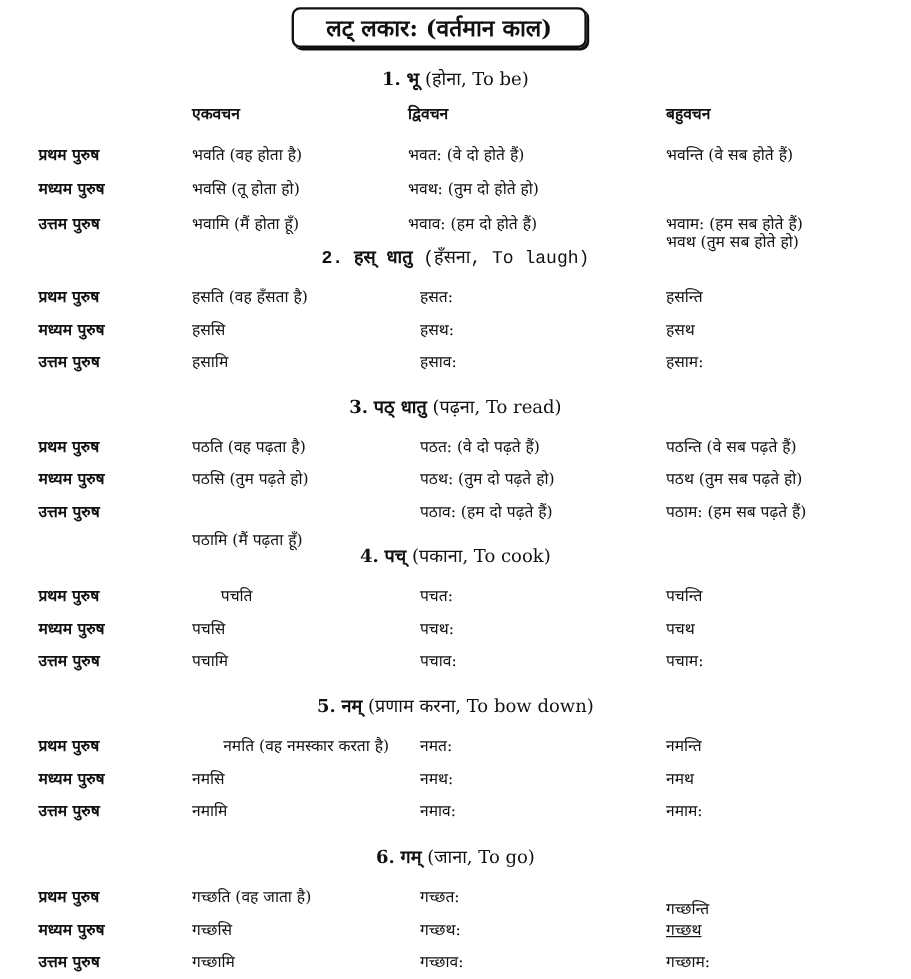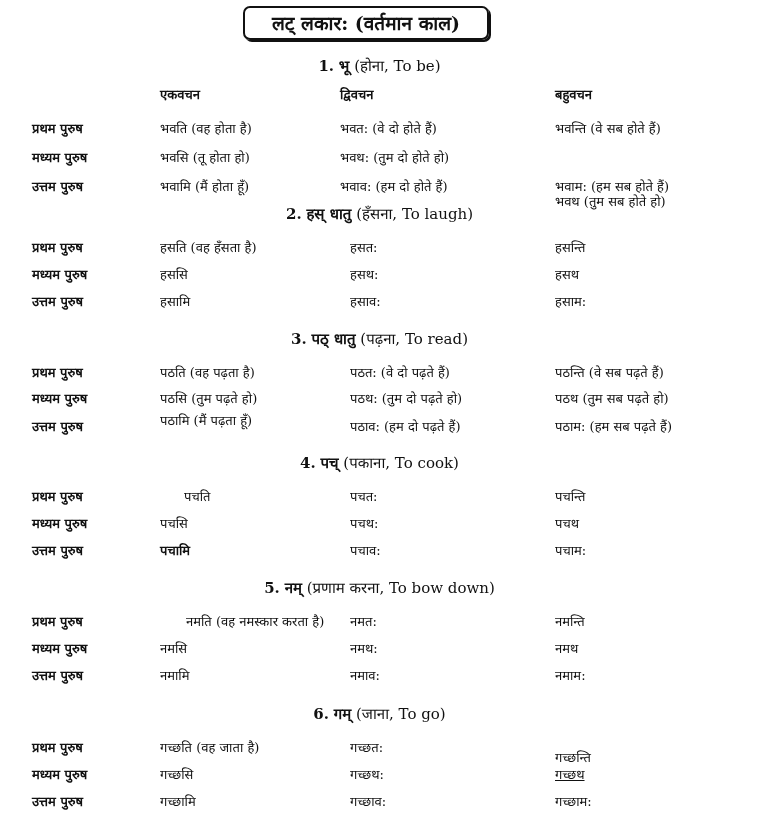--- a/index.html
+++ b/index.html
@@ -30,21 +30,21 @@
     <div class="cell" style="left: 340px; top: 119px;">भवत: (वे दो होते हैं)</div>
     <div class="cell" style="left: 555px; top: 119px;">भवन्ति (वे सब होते हैं)</div>
     <div class="cell lbl" style="top: 148px;">मध्यम पुरुष</div>
     <div class="cell" style="left: 160px; top: 148px;">भवसि (तू होता हो)</div>
     <div class="cell" style="left: 340px; top: 148px;">भवथ: (तुम दो होते हो)</div>
     <div class="cell" style="left: 555px; top: 148px; margin-top: 44px;">भवथ (तुम सब होते हो)</div>
     <div class="cell lbl" style="top: 177px;">उत्तम पुरुष</div>
     <div class="cell" style="left: 160px; top: 177px;">भवामि (मैं होता हूँ)</div>
     <div class="cell" style="left: 340px; top: 177px;">भवाव: (हम दो होते हैं)</div>
     <div class="cell" style="left: 555px; top: 177px;">भवाम: (हम सब होते हैं)</div>
-    <div class="sec-title" style="top: 203px;"><b>2.</b> <b>हस् धातु</b> <span>(हँसना, To laugh)</span></div>
+    <div class="sec-title" style="top: 203px; font-family: Liberation Mono, monospace;"><b>2.</b> <b>हस् धातु</b> <span>(हँसना, To laugh)</span></div>
     <div class="cell lbl" style="top: 238px;">प्रथम पुरुष</div>
     <div class="cell" style="left: 160px; top: 238px;">हसति (वह हँसता है)</div>
     <div class="cell" style="left: 350px; top: 238px;">हसत:</div>
     <div class="cell" style="left: 555px; top: 238px;">हसन्ति</div>
     <div class="cell lbl" style="top: 265px;">मध्यम पुरुष</div>
     <div class="cell" style="left: 160px; top: 265px;">हससि</div>
     <div class="cell" style="left: 350px; top: 265px;">हसथ:</div>
     <div class="cell" style="left: 555px; top: 265px; text-align: center;">हसथ</div>
     <div class="cell lbl" style="top: 292px;">उत्तम पुरुष</div>
     <div class="cell" style="left: 160px; top: 292px;">हसामि</div>
@@ -53,34 +53,34 @@
     <div class="sec-title" style="top: 328px;"><b>3.</b> <b>पठ् धातु</b> <span>(पढ़ना, To read)</span></div>
     <div class="cell lbl" style="top: 363px;">प्रथम पुरुष</div>
     <div class="cell" style="left: 160px; top: 363px;">पठति (वह पढ़ता है)</div>
     <div class="cell" style="left: 350px; top: 363px;">पठत: (वे दो पढ़ते हैं)</div>
     <div class="cell" style="left: 555px; top: 363px;">पठन्ति (वे सब पढ़ते हैं)</div>
     <div class="cell lbl" style="top: 389px;">मध्यम पुरुष</div>
     <div class="cell" style="left: 160px; top: 389px;">पठसि (तुम पढ़ते हो)</div>
     <div class="cell" style="left: 350px; top: 389px;">पठथ: (तुम दो पढ़ते हो)</div>
     <div class="cell" style="left: 555px; top: 389px;">पठथ (तुम सब पढ़ते हो)</div>
     <div class="cell lbl" style="top: 417px;">उत्तम पुरुष</div>
-    <div class="cell" style="left: 160px; top: 411px;">पठामि (मैं पढ़ता हूँ)</div>
+    <div class="cell" style="left: 160px; top: 440px;">पठामि (मैं पढ़ता हूँ)</div>
     <div class="cell" style="left: 350px; top: 417px;">पठाव: (हम दो पढ़ते हैं)</div>
     <div class="cell" style="left: 555px; top: 417px;">पठाम: (हम सब पढ़ते हैं)</div>
     <div class="sec-title" style="top: 452px;"><b>4.</b> <b>पच्</b> <span>(पकाना, To cook)</span></div>
     <div class="cell lbl" style="top: 487px;">प्रथम पुरुष</div>
     <div class="cell" style="left: 160px; top: 487px; margin-left: 24px;">पचति</div>
     <div class="cell" style="left: 350px; top: 487px;">पचत:</div>
     <div class="cell" style="left: 555px; top: 487px;">पचन्ति</div>
     <div class="cell lbl" style="top: 514px;">मध्यम पुरुष</div>
     <div class="cell" style="left: 160px; top: 514px;">पचसि</div>
     <div class="cell" style="left: 350px; top: 514px;">पचथ:</div>
     <div class="cell" style="left: 555px; top: 514px;">पचथ</div>
     <div class="cell lbl" style="top: 541px;">उत्तम पुरुष</div>
-    <div class="cell" style="left: 160px; top: 541px; font-weight: bold;">पचामि</div>
+    <div class="cell" style="left: 160px; top: 541px;">पचामि</div>
     <div class="cell" style="left: 350px; top: 541px;">पचाव:</div>
     <div class="cell" style="left: 555px; top: 541px;">पचाम:</div>
     <div class="sec-title" style="top: 577px;"><b>5.</b> <b>नम्</b> <span>(प्रणाम करना, To bow down)</span></div>
     <div class="cell lbl" style="top: 612px;">प्रथम पुरुष</div>
     <div class="cell" style="left: 160px; top: 612px; margin-left: 26px;">नमति (वह नमस्कार करता है)</div>
     <div class="cell" style="left: 350px; top: 612px;">नमत:</div>
     <div class="cell" style="left: 555px; top: 612px;">नमन्ति</div>
     <div class="cell lbl" style="top: 639px;">मध्यम पुरुष</div>
     <div class="cell" style="left: 160px; top: 639px;">नमसि</div>
     <div class="cell" style="left: 350px; top: 639px;">नमथ:</div>

